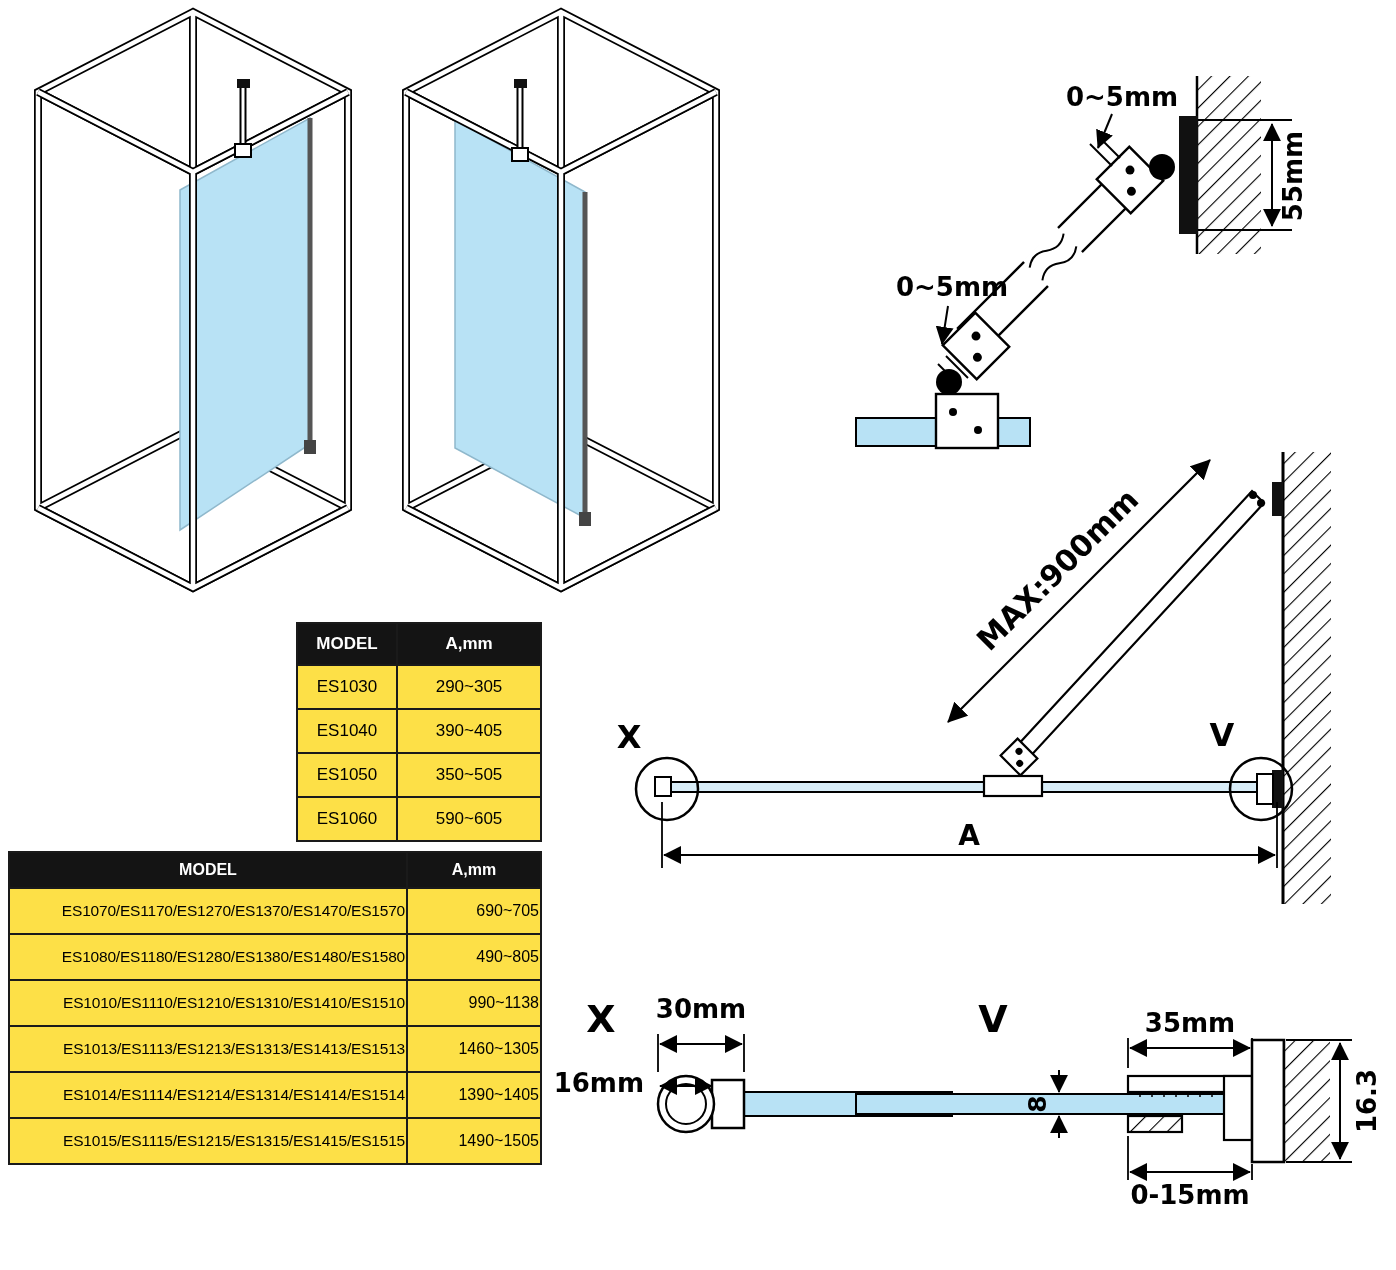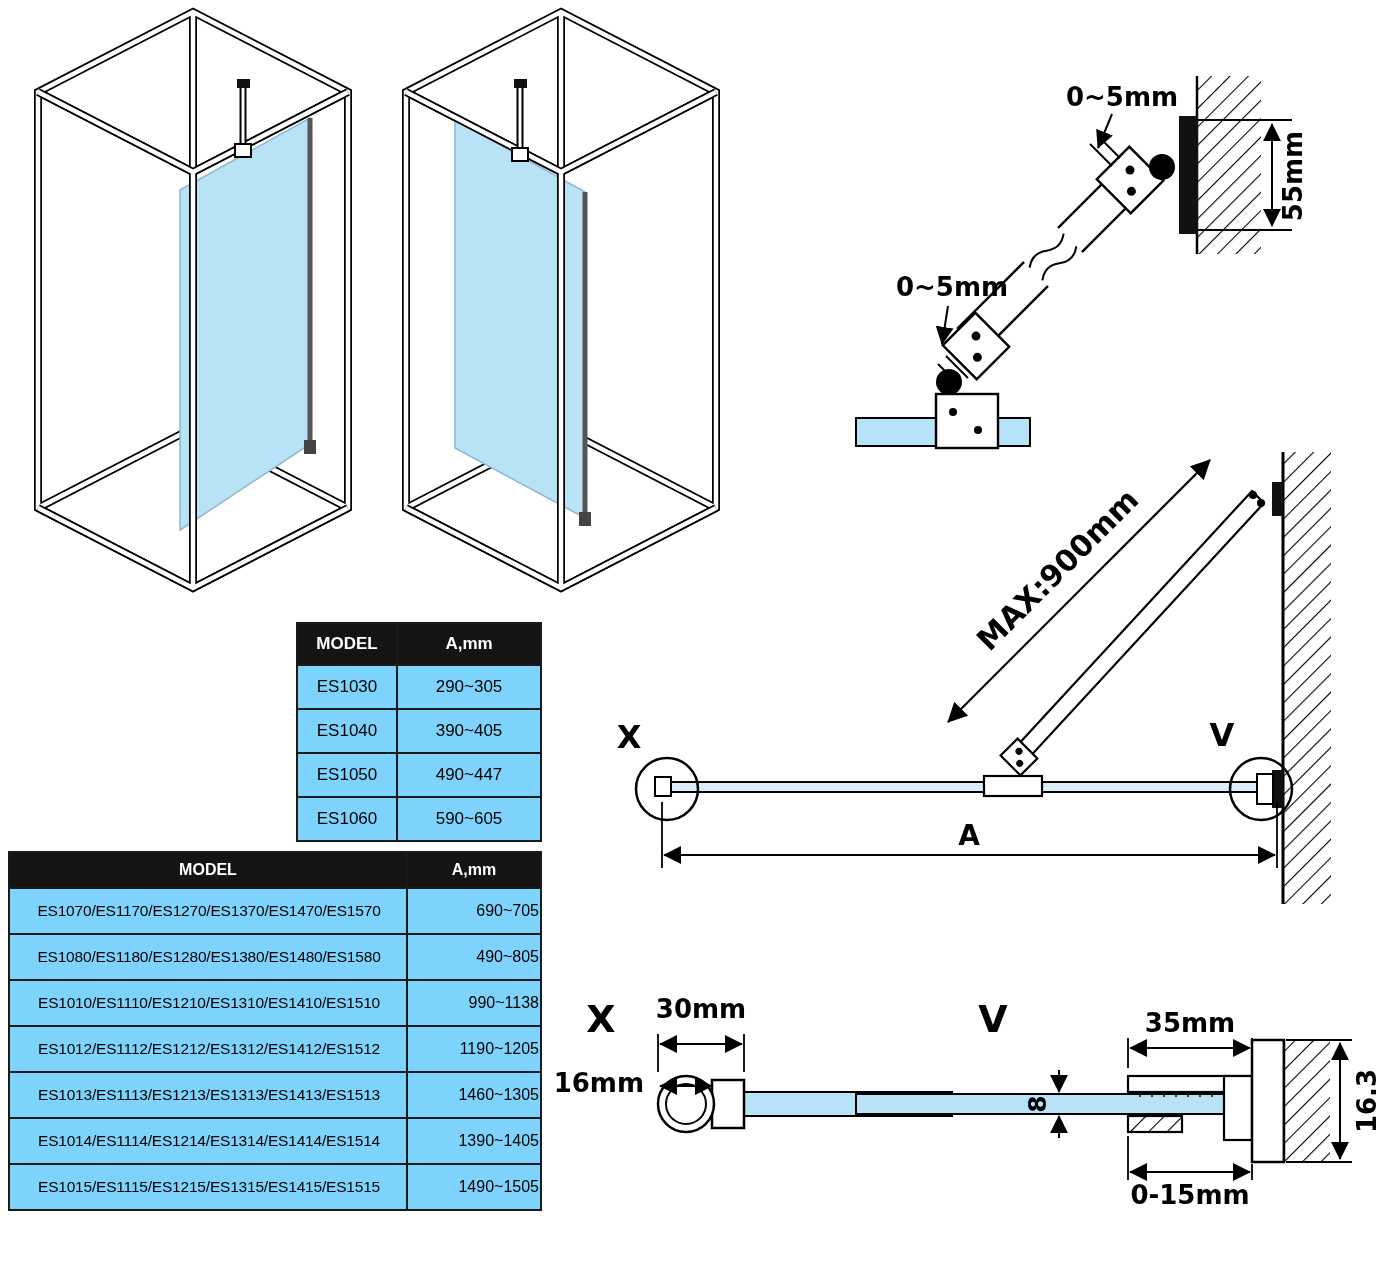--- a/index.html
+++ b/index.html
@@ -3,30 +3,30 @@
 <meta charset="utf-8">
 <style>
   html,body{margin:0;padding:0;background:#fff;}
   .stage{position:relative;width:1396px;height:1270px;background:#fff;overflow:hidden;
          font-family:"Liberation Sans",sans-serif;color:#000;}
   svg.drawing{position:absolute;left:0;top:0;}
   svg text{font-family:"DejaVu Sans","Liberation Sans",sans-serif;fill:#000;}
   .dimtxt{font-size:26px;font-weight:bold;}
   .reftxt{font-size:32px;font-weight:bold;}
   .bigref{font-size:38px;font-weight:bold;}
-  .tbl{position:absolute;border-collapse:collapse;background:#7dd3fc;table-layout:fixed;}
+  .tbl{position:absolute;border-collapse:collapse;background:#fde047;table-layout:fixed;}
   .tbl th,.tbl td{border:2px solid #1a1a1a;text-align:center;overflow:hidden;white-space:nowrap;}
   .tbl th{background:#141414;color:#fff;font-weight:bold;}
   .tbl-small{left:296px;top:622px;width:244px;font-size:17px;}
   .tbl-small th{height:38px;font-size:17px;}
   .tbl-small td{height:40px;}
   .tbl-large{left:8px;top:851px;width:532px;font-size:15.5px;}
   .tbl-large th{height:32px;font-size:16px;}
   .tbl-large td{height:42px;}
-  .tbl-large td.model{text-align:center;padding-left:3px;letter-spacing:-0.2px;}
+  .tbl-large td.model{text-align:right;padding-left:3px;letter-spacing:-0.2px;}
   .tbl-large td.range{font-size:16px;text-align:right;}
 </style>
 </head>
 <body>
 
 <div class="stage">
 
 <svg class="drawing" width="1396" height="1270" viewBox="0 0 1396 1270">
   <defs>
     <pattern id="hatch" width="13" height="13" patternUnits="userSpaceOnUse" patternTransform="rotate(45)">
@@ -219,21 +219,21 @@
   <tr>
     <td>ES1030</td>
     <td>290~305</td>
   </tr>
   <tr>
     <td>ES1040</td>
     <td>390~405</td>
   </tr>
   <tr>
     <td>ES1050</td>
-    <td>490~447</td>
+    <td>350~505</td>
   </tr>
   <tr>
     <td>ES1060</td>
     <td>590~605</td>
   </tr>
 </tbody>
     </table>
 
 <table class="tbl tbl-large">
   <colgroup>
@@ -251,24 +251,20 @@
   </tr>
   <tr>
     <td class="model">ES1080/ES1180/ES1280/ES1380/ES1480/ES1580</td>
     <td class="range">490~805</td>
   </tr>
   <tr>
     <td class="model">ES1010/ES1110/ES1210/ES1310/ES1410/ES1510</td>
     <td class="range">990~1138</td>
   </tr>
   <tr>
-    <td class="model">ES1012/ES1112/ES1212/ES1312/ES1412/ES1512</td>
-    <td class="range">1190~1205</td>
-  </tr>
-  <tr>
     <td class="model">ES1013/ES1113/ES1213/ES1313/ES1413/ES1513</td>
     <td class="range">1460~1305</td>
   </tr>
   <tr>
     <td class="model">ES1014/ES1114/ES1214/ES1314/ES1414/ES1514</td>
     <td class="range">1390~1405</td>
   </tr>
   <tr>
     <td class="model">ES1015/ES1115/ES1215/ES1315/ES1415/ES1515</td>
     <td class="range">1490~1505</td>

